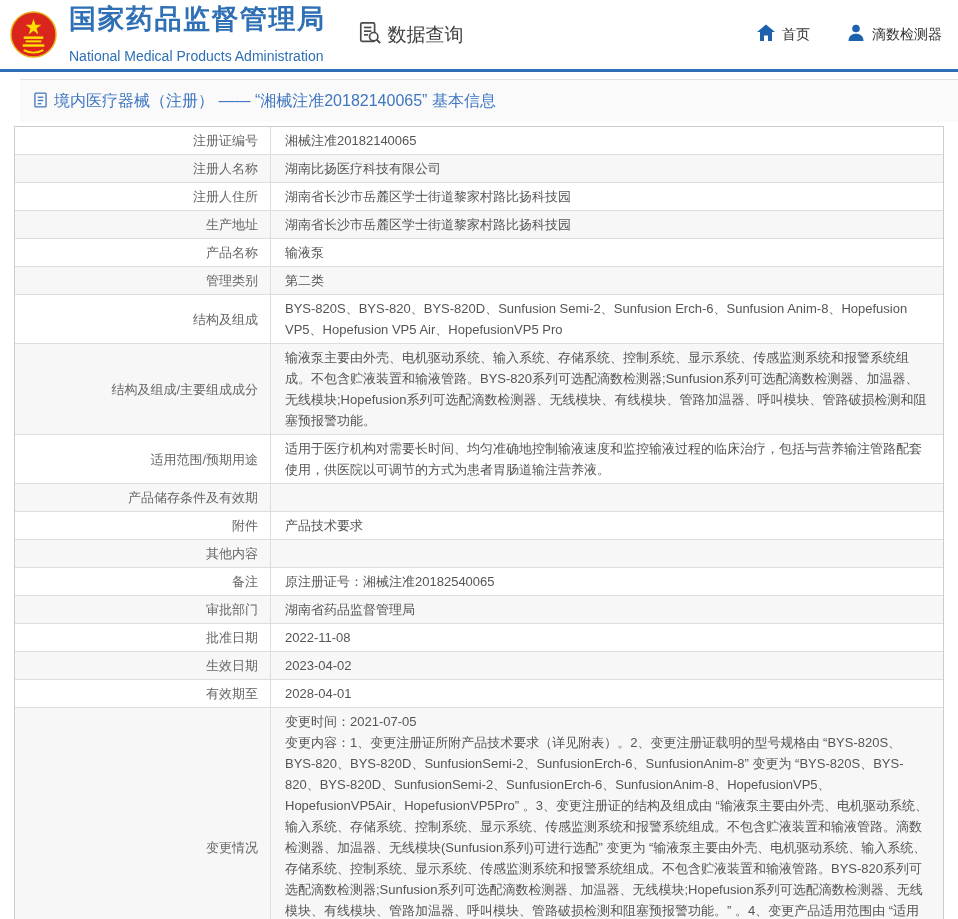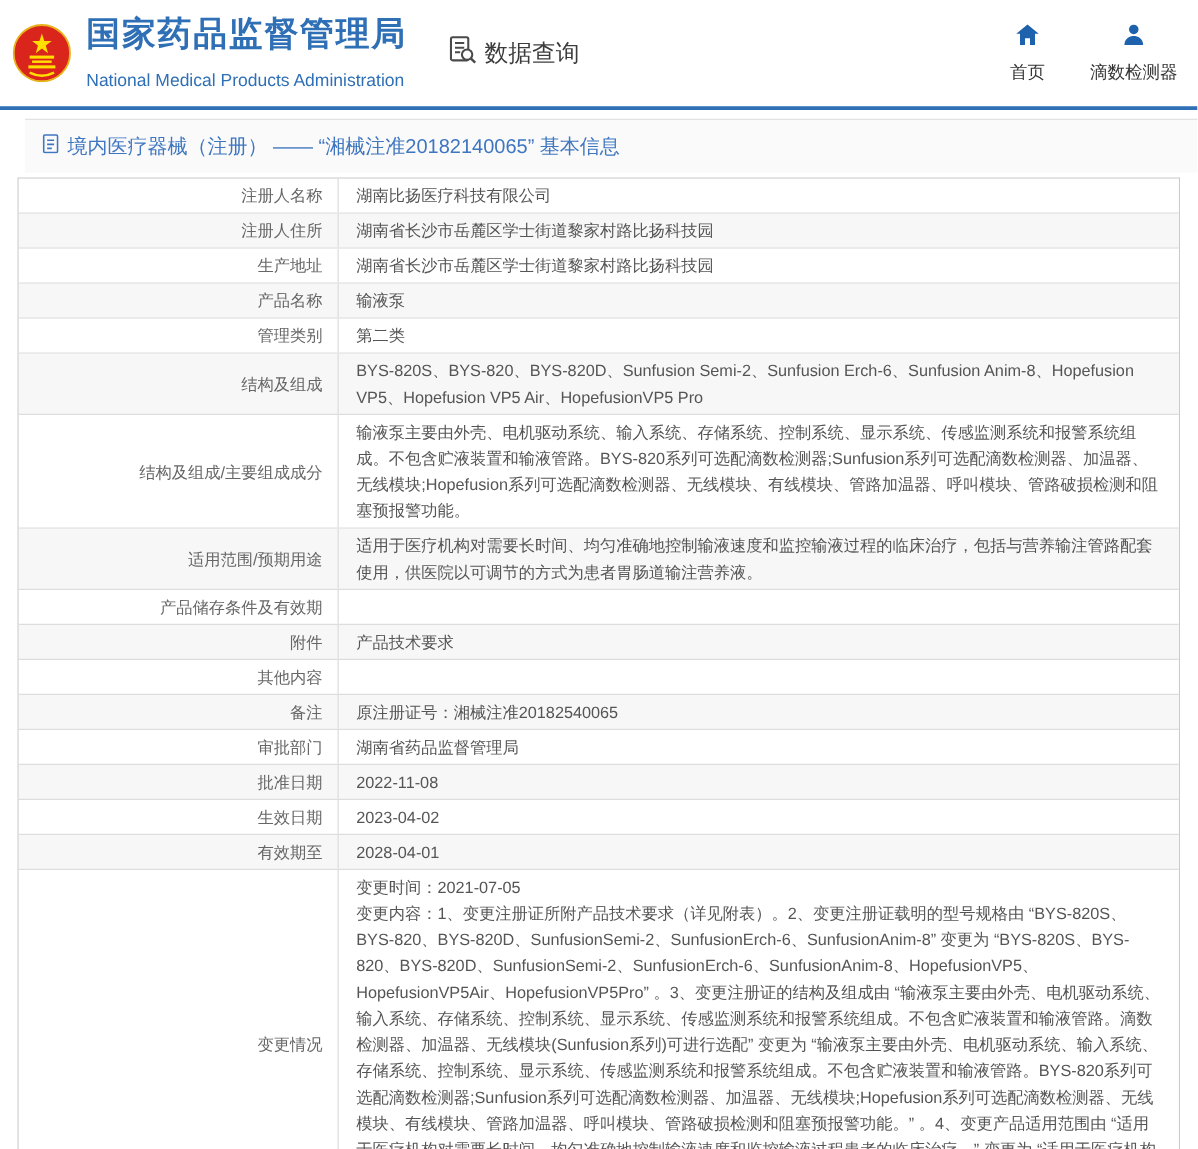--- a/index.html
+++ b/index.html
@@ -6,21 +6,21 @@
   html,body { margin:0; padding:0; }
   body {
     width: 958px;
     background: #ffffff;
     font-family: "Liberation Sans", "DejaVu Sans", sans-serif;
     color: #555;
   }
 
   
   .header {
-    height: 88px;
+    height: 72px;
     display: flex;
     align-items: center;
     padding: 0 0 0 10px;
     border-bottom: 3px solid #2e6fb5;
   }
   .brand { display: flex; align-items: center; gap: 12px; }
   .emblem { width: 47px; height: 47px; flex: 0 0 auto; }
   .org-names { display: flex; flex-direction: column; line-height: 1.1; }
   .org-zh {
     font-size: 27px; font-weight: bold; color: #2e6fb5; letter-spacing: 1.5px;
@@ -30,21 +30,21 @@
   .data-query {
     display: flex; align-items: center; gap: 6px;
     margin-left: 32px; cursor: pointer;
   }
   .data-query-label { font-size: 19px; color: #3c3c3c; }
 
   .header-right {
     margin-left: auto; display: flex; gap: 36px; padding-right: 16px;
   }
   .nav-item {
-    display: flex; flex-direction: column; align-items: center; gap: 6px;
+    display: flex; flex-direction: row; align-items: center; gap: 6px;
     cursor: pointer;
   }
   .nav-item .nav-label { font-size: 14px; color: #333; }
 
   
   .title-bar {
     margin-top: 7px;
     border-top: 1px solid #e2e2e2;
     background: #fafafa;
     padding: 11px 14px 10px 14px;
@@ -150,20 +150,24 @@
       <line x1="4" y1="9" x2="10" y2="9"></line>
       <line x1="4" y1="12.5" x2="8" y2="12.5"></line>
     </svg>
   </span>
   <span class="page-title">境内医疗器械（注册） —— “湘械注准20182140065” 基本信息</span>
 </div>
 
 <div class="info-table">
 
   <div class="row">
+    <div class="cell-label">注册证编号</div>
+    <div class="cell-value">湘械注准20182140065</div>
+  </div>
+  <div class="row">
     <div class="cell-label">注册人名称</div>
     <div class="cell-value">湖南比扬医疗科技有限公司</div>
   </div>
   <div class="row">
     <div class="cell-label">注册人住所</div>
     <div class="cell-value">湖南省长沙市岳麓区学士街道黎家村路比扬科技园</div>
   </div>
   <div class="row">
     <div class="cell-label">生产地址</div>
     <div class="cell-value">湖南省长沙市岳麓区学士街道黎家村路比扬科技园</div>

